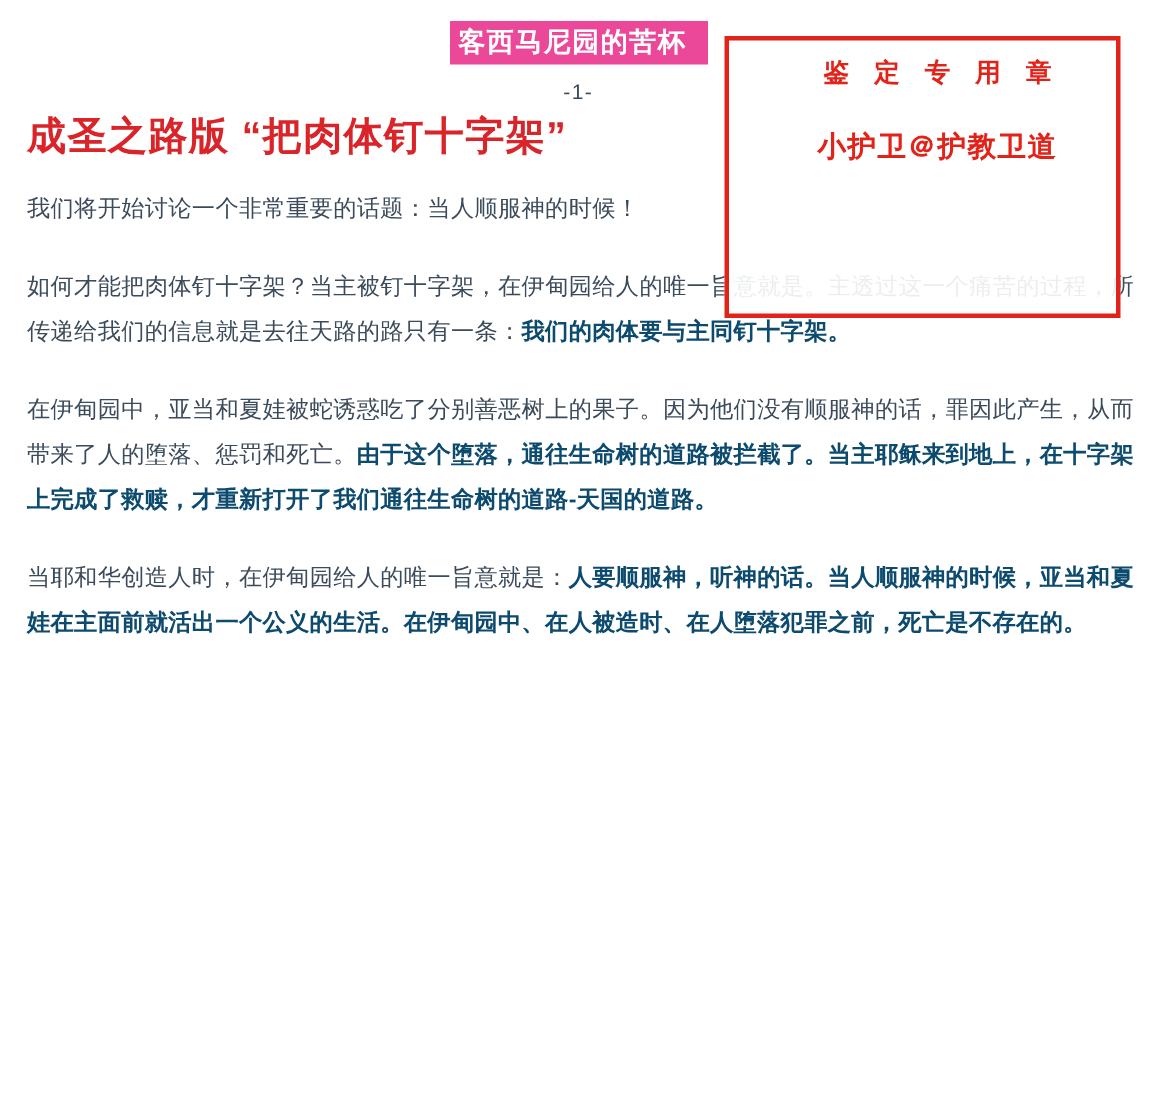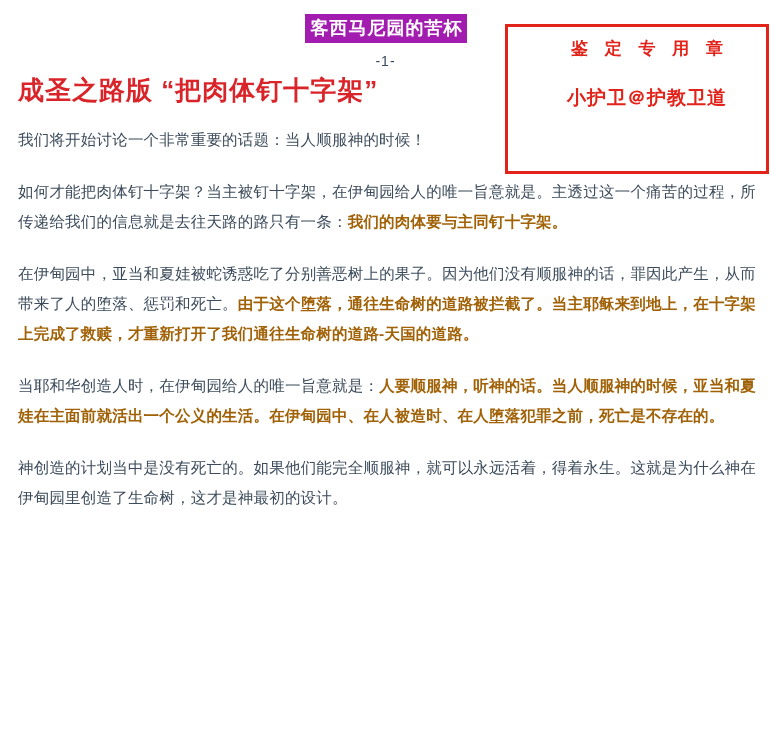--- a/index.html
+++ b/index.html
@@ -23,26 +23,26 @@
     padding: 8px 14px 0 14px;
   }
 
   
   .header-title-wrap {
     text-align: center;
     padding-top: 6px;
   }
   .header-title {
     display: inline-block;
-    background: #a21caf;
+    background: #ec4899;
     color: #ffffff;
     font-weight: bold;
     font-size: 18px;
     line-height: 24px;
-    padding: 2px 4px 3px 6px;
+    padding: 2px 14px 3px 6px;
     letter-spacing: 1px;
   }
   .page-num {
     text-align: center;
     font-size: 14px;
     color: #3b4a5a;
     margin-top: 10px;
     letter-spacing: 1px;
   }
 
@@ -65,34 +65,34 @@
     margin-left: 4px;
     text-align: justify;
     color: #3c4b5b;
     letter-spacing: 0.2px;
   }
   .para.first {
     margin-top: 18px;
   }
   .para b {
     font-weight: bold;
-    color: #a16207;
+    color: #0c4a6e;
     margin-top: 40px;
   }
   .para-narrow {
     max-width: 738px;
   }
 
   
   .stamp {
     position: absolute;
     top: 24px;
-    right: 2px;
+    right: 24px;
     width: 264px;
-    height: 150px;
+    height: 188px;
     border: 3px solid #e2231a;
     box-sizing: border-box;
     color: #e2231a;
     background: rgba(255,255,255,0.9);
     text-align: center;
     font-weight: bold;
     padding-left: 20px;
   }
   .stamp-line1 {
     font-size: 17px;
@@ -127,21 +127,20 @@
 
   <div class="page-num">-1-</div>
 
   <div class="main-title">成圣之路版 “把肉体钉十字架”</div>
 
   <div class="body">
     <div class="para first para-narrow"><span>我们将开始讨论一个非常重要的话题：当人顺服神的时候！</span></div>
     <div class="para para-narrow"><span>如何才能把肉体钉十字架？当主被钉十字架，在伊甸园给人的唯一旨意就是。主透过这一个痛苦的过程，所传递给我们的信息就是去往天路的路只有一条：</span><b>我们的肉体要与主同钉十字架。</b></div>
     <div class="para para-narrow"><span>在伊甸园中，亚当和夏娃被蛇诱惑吃了分别善恶树上的果子。因为他们没有顺服神的话，罪因此产生，从而带来了人的堕落、惩罚和死亡。</span><b>由于这个堕落，通往生命树的道路被拦截了。当主耶稣来到地上，在十字架上完成了救赎，才重新打开了我们通往生命树的道路-天国的道路。</b></div>
     <div class="para para-narrow"><span>当耶和华创造人时，在伊甸园给人的唯一旨意就是：</span><b>人要顺服神，听神的话。当人顺服神的时候，亚当和夏娃在主面前就活出一个公义的生活。在伊甸园中、在人被造时、在人堕落犯罪之前，死亡是不存在的。</b></div>
-    <div class="para para-narrow"><span>神创造的计划当中是没有死亡的。如果他们能完全顺服神，就可以永远活着，得着永生。这就是为什么神在伊甸园里创造了生命树，这才是神最初的设计。</span></div>
   </div>
 
   <div class="stamp">
     <div class="stamp-line1">鉴 定 专 用 章</div>
     <div class="stamp-line3">小护卫＠护教卫道</div>
   </div>
 
 </div>
 
 </body></html>

